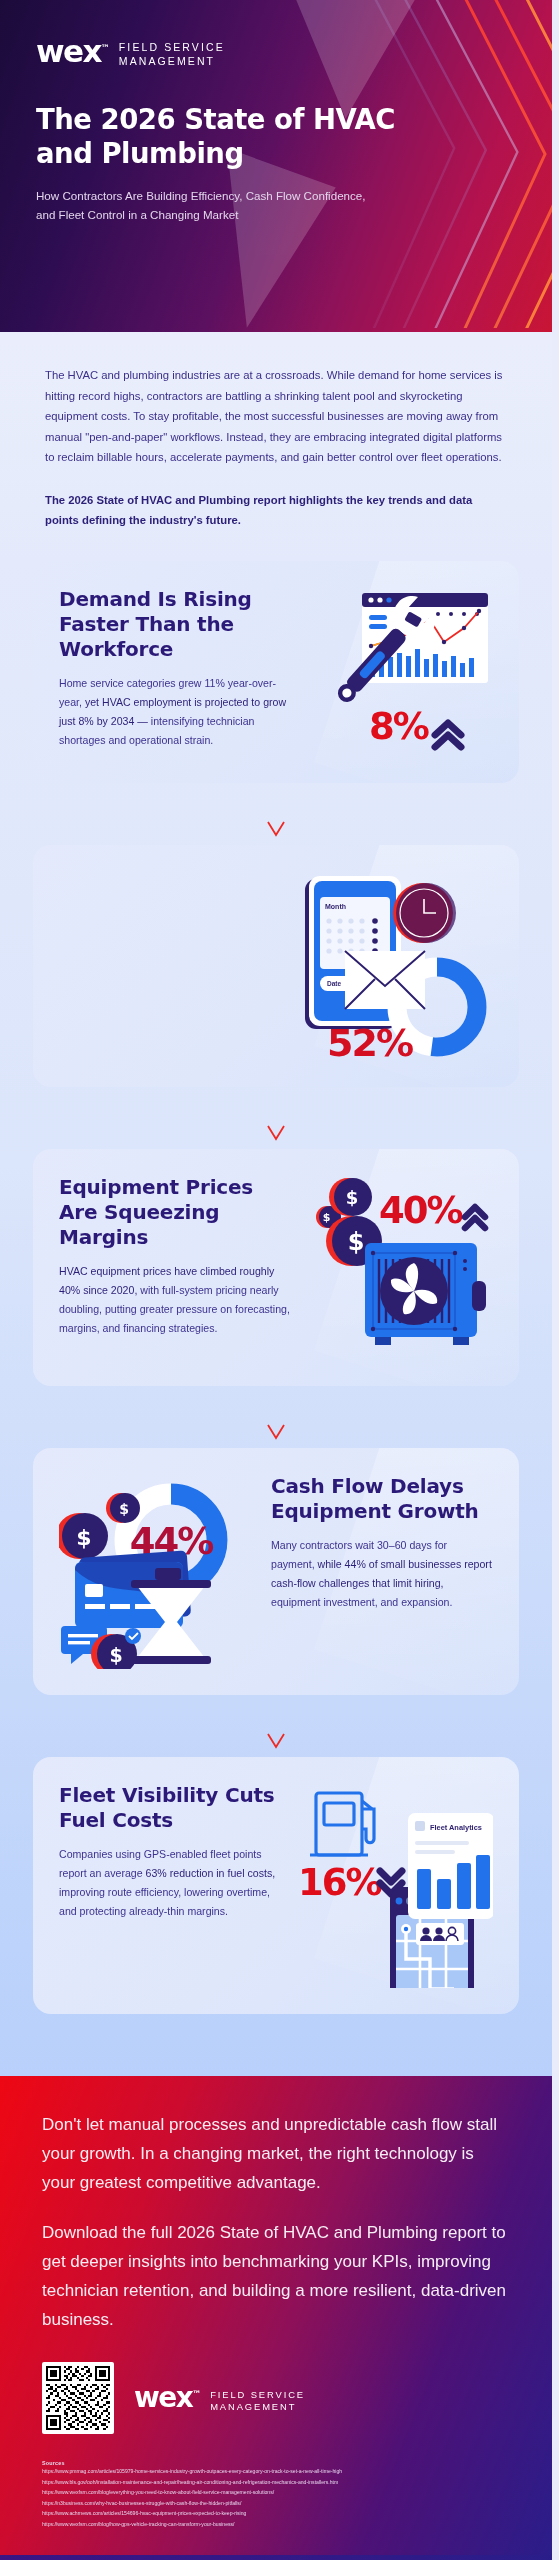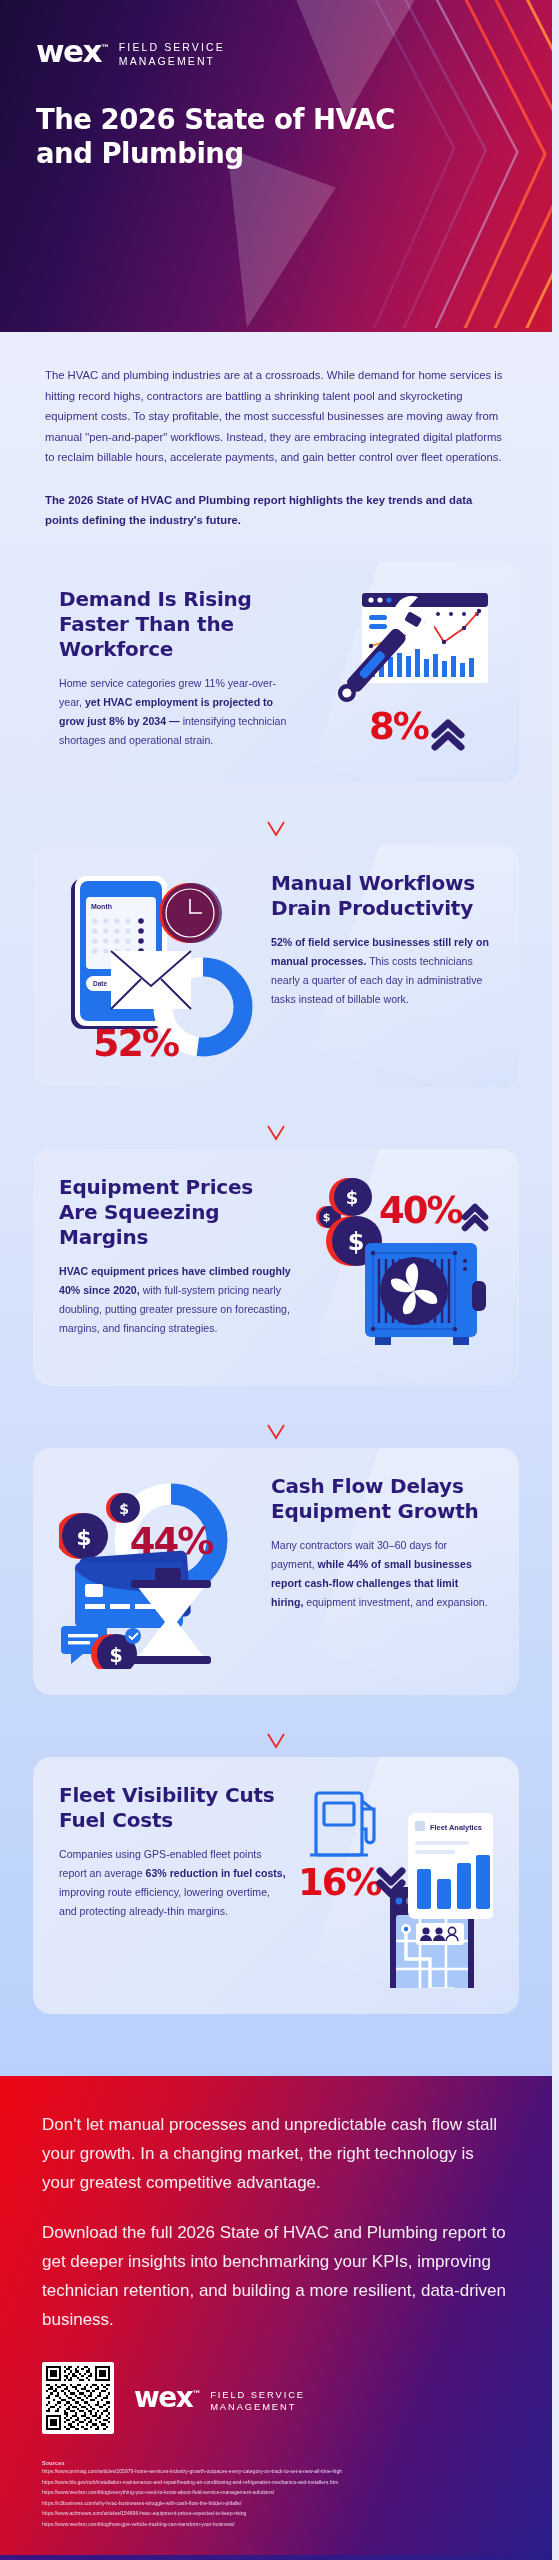--- a/index.html
+++ b/index.html
@@ -105,21 +105,21 @@
     font-weight: 700;
     color: #2c1a78;
     letter-spacing: -0.2px;
   }
   .card p {
     margin-top: 12px;
     font-size: 10.6px;
     line-height: 1.78;
     color: #3d328f;
   }
-  .card p b { font-weight: 700; color: #2b1f78; }
+  .card p b { font-weight: 400; color: #2b1f78; }
 
   .arrow-sep { height: 62px; display: flex; align-items: center; justify-content: center; }
   .arrow-sep svg { display: block; }
 
   
   .cta {
     background: linear-gradient(112deg, #ee0713 0%, #cc0b2f 26%, #8f1058 52%, #4d1176 74%, #2a1d8a 100%);
     padding: 34px 42px 26px 42px;
     color: #fff;
   }
@@ -175,20 +175,21 @@
         <div class="wex-mark">
           <span class="wex-word"><span>wex</span><span class="tm">™</span></span>
         </div>
         <div class="logo-sub">
           <div>FIELD SERVICE</div>
           <div>MANAGEMENT</div>
         </div>
       </div>
 
       <h1>The 2026 State of HVAC and Plumbing</h1>
+      <div class="hero-sub">How Contractors Are Building Efficiency, Cash Flow Confidence, and Fleet Control in a Changing Market</div>
     </div>
   </header>
 
   <section class="intro">
     <p>The HVAC and plumbing industries are at a crossroads. While demand for home services is hitting record highs, contractors are battling a shrinking talent pool and skyrocketing equipment costs. To stay profitable, the most successful businesses are moving away from manual "pen-and-paper" workflows. Instead, they are embracing integrated digital platforms to reclaim billable hours, accelerate payments, and gain better control over fleet operations.</p>
     <p class="strong">The 2026 State of HVAC and Plumbing report highlights the key trends and data points defining the industry's future.</p>
   </section>
 
   <section class="cards">
 
@@ -268,24 +269,20 @@
               <stop offset="1" stop-color="#ef2a24"></stop>
             </linearGradient>
           </defs>
         <line x1="11" y1="0" x2="11" y2="40" stroke="url(#ar)" stroke-width="1.6"></line>
         <path d="M3 32 L11 45 L19 32" fill="none" stroke="#ef2a24" stroke-width="1.8"></path>
       </svg>
     </div>
 
     <article class="card">
       <div class="card-flex rev">
-        <div class="card-text">
-          <h2>Manual Workflows Drain Productivity</h2>
-          <p><b>52% of field service businesses still rely on manual processes.</b><span> This costs technicians nearly a quarter of each day in administrative tasks instead of billable work.</span></p>
-        </div>
         <div class="card-art">
           <svg width="200" height="190" viewBox="0 0 200 190">
 
             <rect x="12" y="8" width="92" height="150" rx="11" fill="#2d1f6e"></rect>
             <rect x="16" y="5" width="92" height="150" rx="11" fill="#ffffff"></rect>
             <rect x="21" y="10" width="82" height="140" rx="8" fill="#2272eb"></rect>
             <rect x="38" y="10" width="42" height="9" rx="4" fill="#2272eb"></rect>
             <rect x="27" y="26" width="70" height="72" rx="4" fill="#f3f6ff"></rect>
             <text x="32" y="38" font-family="Liberation Sans, sans-serif" font-size="7" font-weight="bold" fill="#2d1f6e">Month</text>
             <g fill="#d8e0f5">

